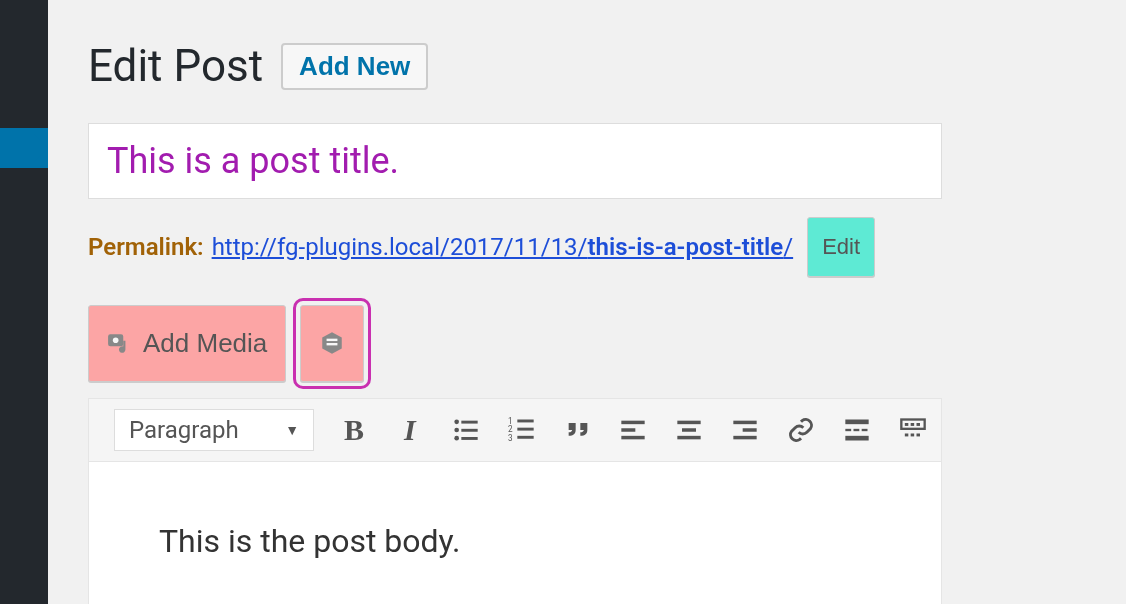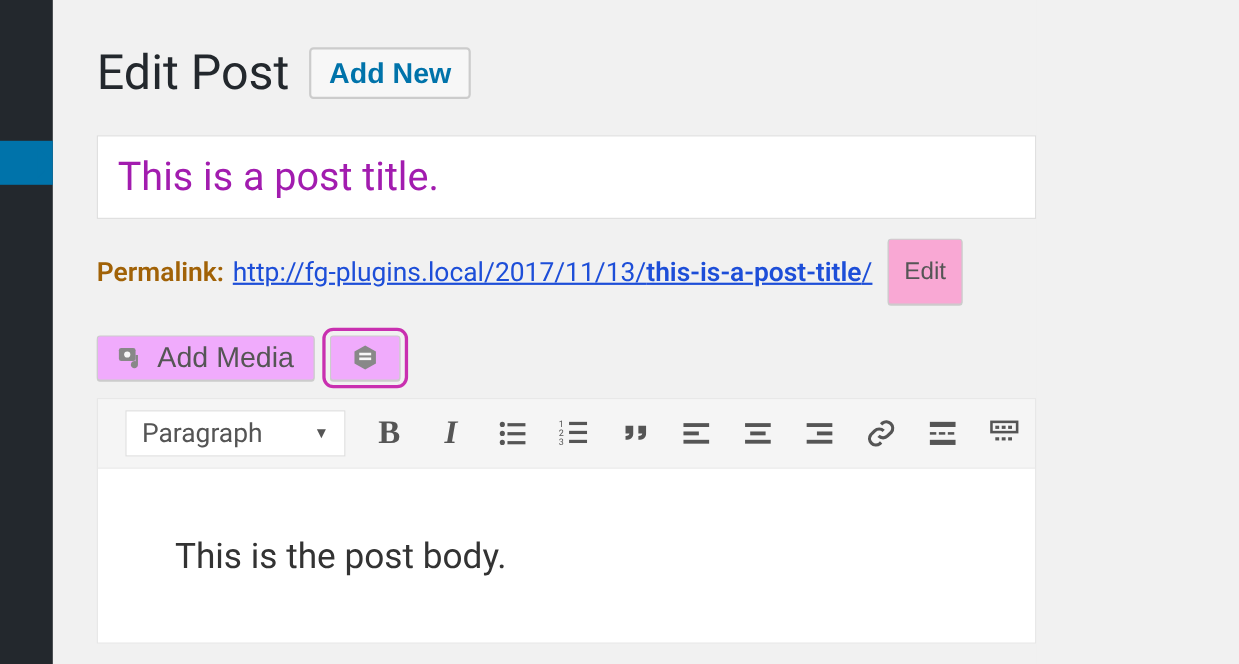--- a/index.html
+++ b/index.html
@@ -98,45 +98,45 @@
     flex-wrap: wrap;
   }
   .permalink-label { font-weight: 600; color: #a16207; }
   .permalink-url {
     color: #1d4ed8;
     text-decoration: underline;
     cursor: pointer;
   }
   .permalink-url .slug { font-weight: 600; }
   .btn-small {
-    background: #f9a8d4;
+    background: #5eead4;
     border: 1px solid #ccc;
     box-shadow: 0 1px 0 #ccc;
     border-radius: 3px;
     padding: 16px 14px;
     font-size: 22px;
     color: #555;
     cursor: pointer;
     margin-left: 6px;
   }
   
   .media-row {
     display: flex;
     gap: 14px;
     margin-bottom: 16px;
   }
   .media-btn {
     display: inline-flex;
     align-items: center;
     gap: 10px;
-    background: #f0abfc;
+    background: #fca5a5;
     border: 1px solid #ccc;
     box-shadow: 0 1px 0 #ccc;
     border-radius: 3px;
-    padding: 4px 18px;
+    padding: 22px 18px;
     font-size: 26px;
     color: #555;
     cursor: pointer;
   }
   .media-btn .icon { display: inline-flex; }
   .highlight {
     outline: 3px solid #c930b0;
     outline-offset: 4px;
   }
   

